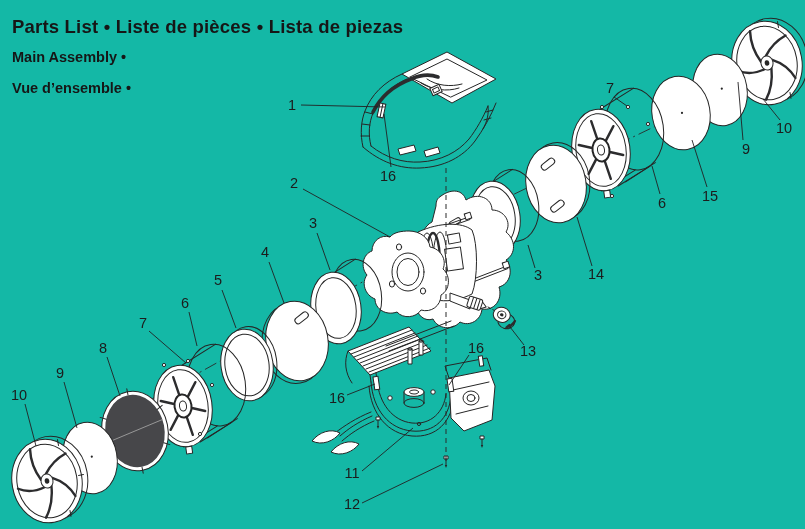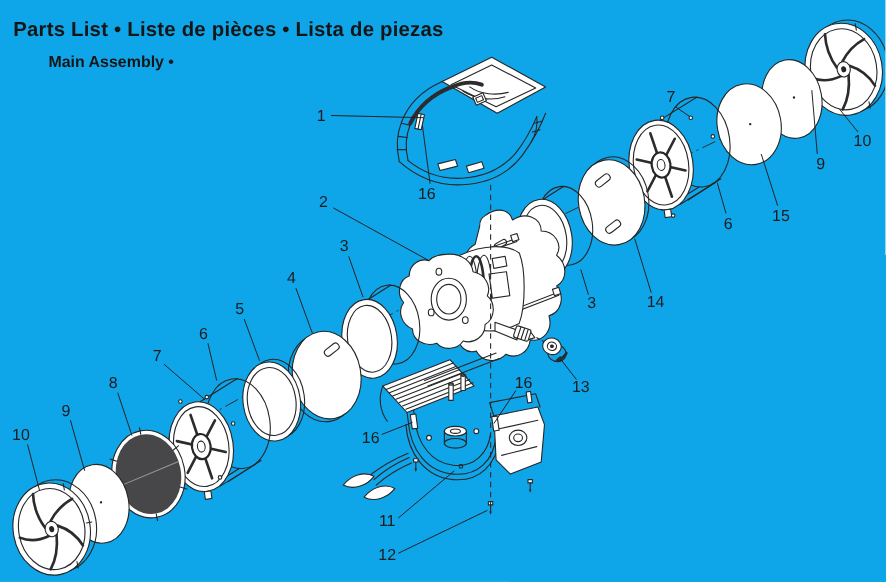--- a/index.html
+++ b/index.html
@@ -1,40 +1,41 @@
 <!DOCTYPE html>
 <html><head>
 <meta charset="utf-8">
 <style>
   html,body{margin:0;padding:0;background:#ffffff;}
-  .page{position:relative;width:805px;height:529px;background:#0ea5e9;overflow:hidden;
+  .page{position:relative;width:805px;height:529px;background:#14b8a6;overflow:hidden;
         font-family:"Liberation Sans", sans-serif;}
   .header{position:absolute;left:12px;top:16px;color:#161616;}
   .title{font-size:18.5px;font-weight:700;letter-spacing:.2px;}
-  .sub{font-size:14.5px;font-weight:700;margin-top:8px;line-height:23px;margin-left:32px;}
+  .sub{font-size:14.5px;font-weight:700;margin-top:8px;line-height:23px;}
   svg{position:absolute;left:0;top:0;}
   svg *{vector-effect:none;}
   .ln{stroke:#262626;stroke-width:1;fill:none;stroke-linecap:round;stroke-linejoin:round;}
   .lnw{stroke:#262626;stroke-width:1;fill:#ffffff;stroke-linejoin:round;}
   .thick{stroke:#2c2c2e;stroke-width:2.4;fill:none;stroke-linecap:round;}
   .band{stroke:#2c2c2e;stroke-width:3.6;fill:none;stroke-linecap:round;}
   .leader{stroke:#232023;stroke-width:.9;fill:none;}
   .axis{stroke:#2a2a2a;stroke-width:.9;fill:none;stroke-dasharray:13 4 2 4;}
   .vdash{stroke:#2a2a2a;stroke-width:1;fill:none;stroke-dasharray:5 4;}
   .callout-text{font-family:"Liberation Sans",sans-serif;font-size:14.5px;fill:#1c1c1c;}
   .dot{fill:#262626;}
 </style>
 </head>
 <body>
 
 <div class="page">
 
   <div class="header">
     <div class="title">Parts List • Liste de pièces • Lista de piezas</div>
     <div class="sub">Main Assembly •</div>
+    <div class="sub">Vue d’ensemble •</div>
   </div>
 
   <svg width="805" height="529" viewBox="0 0 805 529">
 
     <line class="axis" x1="24" y1="470" x2="420" y2="250"></line>
     <line class="axis" x1="452" y1="224" x2="712" y2="99"></line>
 
     <g transform="translate(767,63) rotate(-10)">
       <ellipse class="ln" cx="6" cy="-2" rx="35" ry="42"></ellipse>
       <ellipse class="lnw" cx="0" cy="0" rx="35" ry="42"></ellipse>

